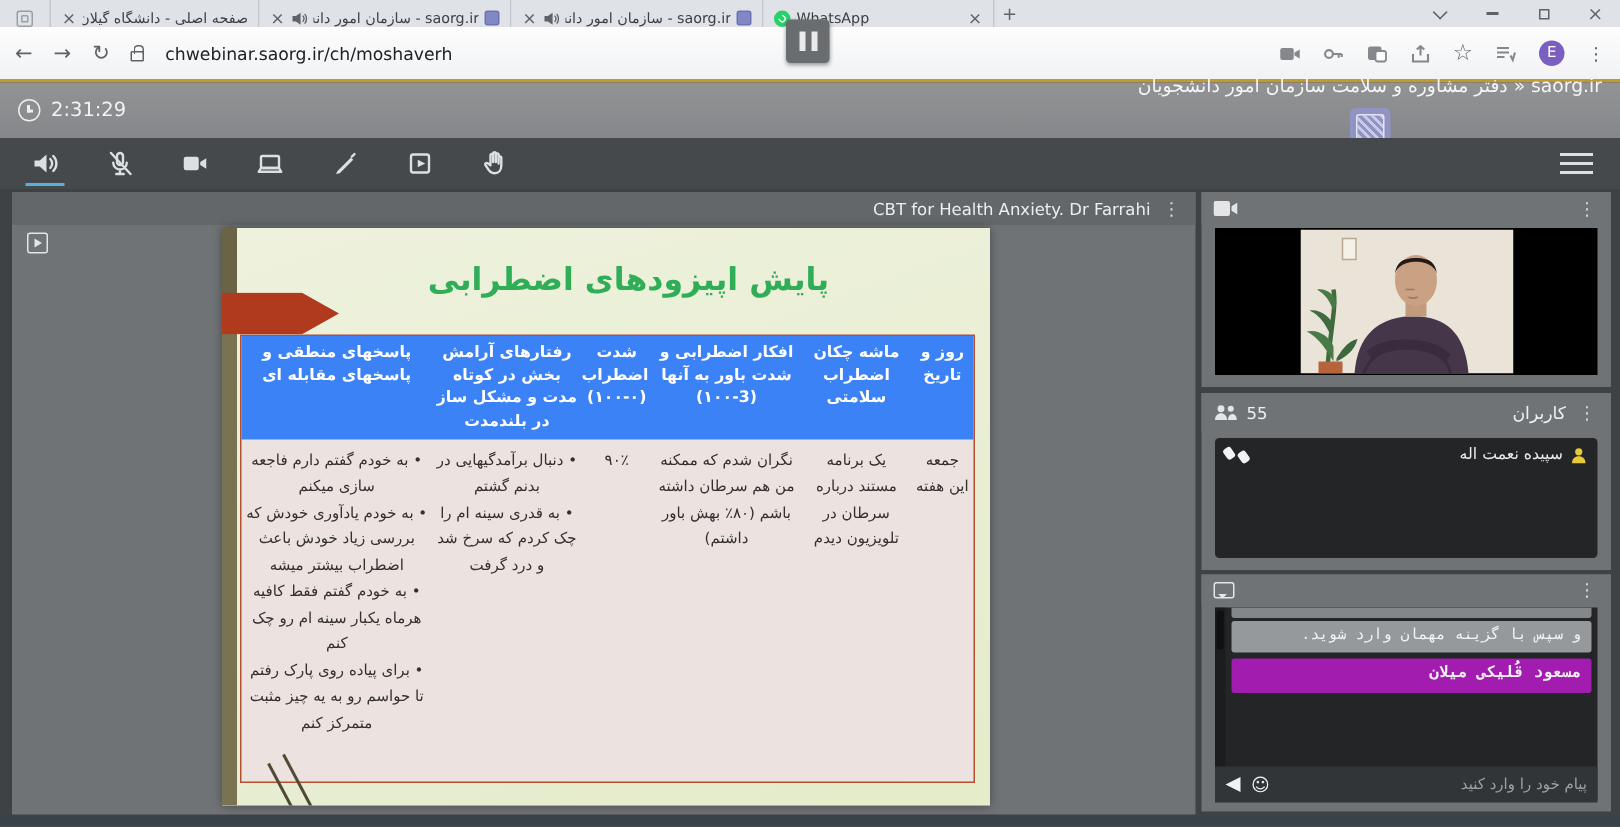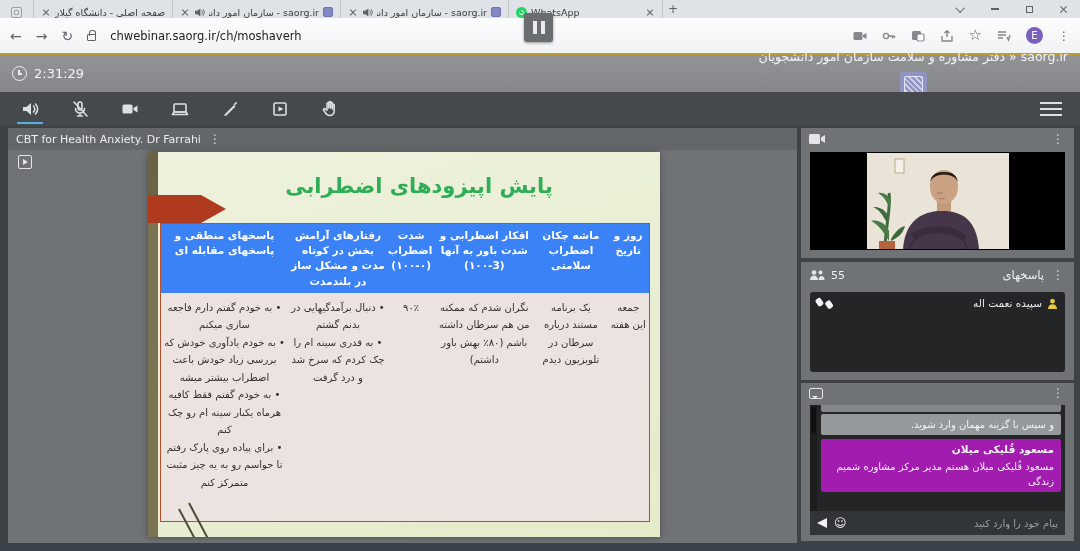--- a/index.html
+++ b/index.html
@@ -90,21 +90,21 @@
 
   
   .main { position:absolute; top:126px; left:0; width:1080px; height:419px; }
   .pod { background:#6f7376; position:absolute; }
   .pod-head { height:22px; display:flex; align-items:center; padding:0 8px; gap:6px;
               background:#63676a; color:#e8eaeb; font-size:11px; }
   .dots { color:#d9dbdd; font-size:12px; padding:0 2px; }
   .dots::before { content:"⋮"; }
 
   .present { left:8px; top:2px; width:789px; height:415px; }
-  .present .pod-head { justify-content:flex-start; }
+  .present .pod-head { justify-content:flex-end; }
   .present-title { font-size:11px; color:#eceeef; }
   .corner-play { position:absolute; top:27px; left:10px; width:14px; height:14px;
                  border:1.5px solid #e3e5e6; border-radius:2px; display:flex; align-items:center;
                  justify-content:center; }
   .corner-play::after { content:""; border-left:5px solid #e3e5e6; border-top:3.5px solid transparent;
                  border-bottom:3.5px solid transparent; margin-left:1px; }
 
   
   .slide { position:absolute; left:140px; top:24px; width:512px; height:385px;
            background:linear-gradient(160deg,#eef2dd 0%,#e9eed4 55%,#e4ecc9 100%);
@@ -147,21 +147,21 @@
   .pstatus i { width:6px; height:8px; background:#f2f3f4; border-radius:2px; display:block; }
   .pstatus i:first-child { transform:rotate(-35deg) translateY(2px); }
   .pstatus i:last-child { transform:rotate(-35deg) translateY(-1px); }
 
   .chatpod { left:801px; top:257px; width:273px; height:158px; }
   .chatpod .pod-head { background:#6f7376; height:20px; }
   .chat-ic { width:14px; height:11px; border:1.5px solid #e3e5e6; border-radius:2px; position:relative;}
   .chat-ic::after { content:""; position:absolute; left:2px; bottom:-4px; border:3px solid transparent;
                     border-top-color:#e3e5e6; }
   .chat-msgs { position:absolute; left:9px; right:9px; top:22px; height:128px; background:#232527;
-               overflow:hidden; display:flex; }
+               overflow:hidden; display:flex;font-family:Liberation Mono, monospace; }
   .chat-scroll { width:7px; background:#1b1d1f; position:relative; flex:0 0 auto; }
   .chat-scroll::after { content:""; position:absolute; top:2px; left:1px; width:5px; height:26px;
                background:#0e1011; border-radius:2px; }
   .msg-col { flex:1; padding:0 4px; direction:rtl; }
   .bubble { border-radius:2px; padding:3px 7px; margin-top:4px; font-size:10px; color:#f2f3f4;
             line-height:1.5; }
   .b-frag { height:7px; margin-top:0; background:#84878a; border-radius:0 0 2px 2px; }
   .b-one { background:#96999c; margin-top:2px; }
   .b-two { background:#a21caf; }
   .b-name { font-weight:bold; font-size:10.5px; margin-bottom:1px; }
@@ -414,21 +414,21 @@
 
     <div class="pod partpod">
       <div class="pod-head">
         <svg class="people" viewBox="0 0 16 12">
             <circle cx="5" cy="3.5" r="2.3" fill="#e3e5e6"></circle>
             <path d="M1 11c0-3 2-4.5 4-4.5S9 8 9 11z" fill="#e3e5e6"></path>
             <circle cx="11.5" cy="3.5" r="2" fill="#e3e5e6"></circle>
             <path d="M9.5 11c.3-2.5 1.5-4 3-4 1.8 0 3 1.5 3 4z" fill="#e3e5e6"></path>
           </svg>
         <span class="p-count">55</span>
-        <span class="p-title" style="margin-left:auto">پاسخهای</span>
+        <span class="p-title" style="margin-left:auto">کاربران</span>
         <span class="dots"></span>
       </div>
       <div class="part-list">
         <div class="part-row">
           <svg class="pyellow" viewBox="0 0 11 11">
               <circle cx="5.5" cy="3.2" r="2.4" fill="#e9c93c"></circle>
               <path d="M1 11c0-3.2 2-4.8 4.5-4.8S10 7.8 10 11z" fill="#e9c93c"></path>
             </svg>
           <span>سپیده نعمت اله</span>
           <span class="pstatus">
@@ -444,21 +444,20 @@
         <span class="chat-ic"></span>
         <span class="dots" style="margin-left:auto"></span>
       </div>
       <div class="chat-msgs">
         <div class="chat-scroll"></div>
         <div class="msg-col">
           <div class="bubble b-frag"></div>
           <div class="bubble b-one">و سپس با گزینه مهمان وارد شوید.</div>
           <div class="bubble b-two">
             <div class="b-name">مسعود قُلیکی میلان</div>
-            <div>مسعود قُلیکی میلان هستم مدیر مرکز مشاوره شمیم زندگی</div>
           </div>
         </div>
       </div>
       <div class="chat-input">
         <span class="send-ic"></span>
         <span class="emoji"></span>
         <input class="chat-field" placeholder="پیام خود را وارد کنید" style="">
       </div>
     </div>
   </div>

